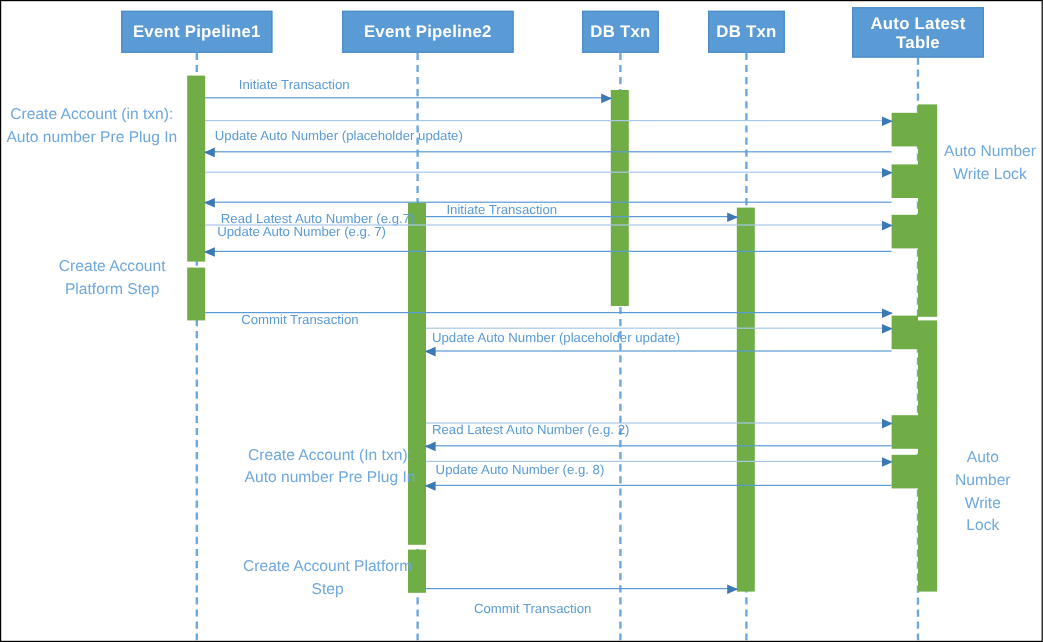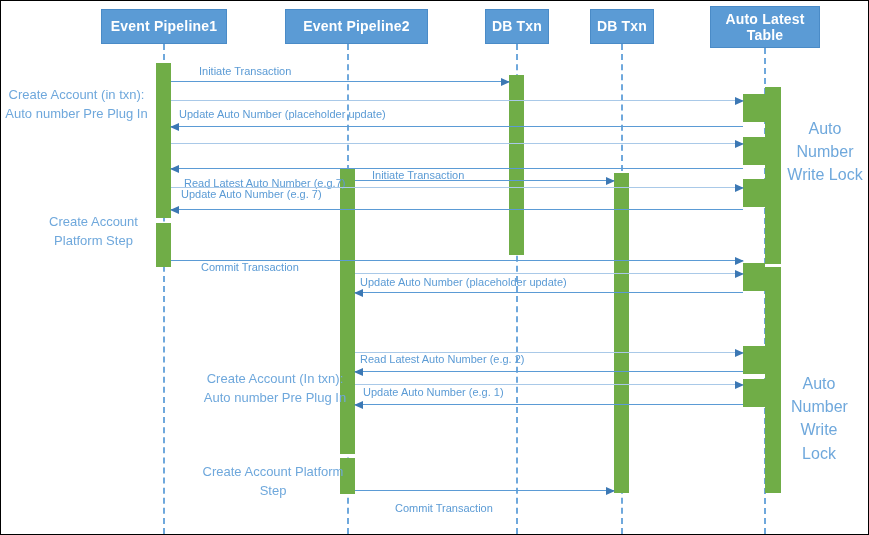--- a/index.html
+++ b/index.html
@@ -75,21 +75,21 @@
     line-height:1;
   }
   
   .note{
     position:absolute;
     color:#6FA8DC;
     font-size:13px;
     text-align:center;
     line-height:1.45;
   }
-  .note.small{ font-size:16px; }
+  .note.small{ font-size:13px; }
 </style>
 </head>
 <body>
 
 <div id="page">
 
   <div class="participant" style="left:100px;top:8px;width:126px;height:35px;font-size:14px;">
     <span>Event Pipeline1</span>
   </div>
   <div class="participant" style="left:284px;top:8px;width:143px;height:35px;font-size:14px;">
@@ -191,21 +191,21 @@
   </div>
   <div class="msglabel" style="left:359px;top:353px;">Read Latest Auto Number (e.g. 2)</div>
 
   <div class="msg pale" style="left:354px;top:383px;width:388px;">
     <span class="arrowhead right"></span>
   </div>
 
   <div class="msg" style="left:354px;top:403px;width:388px;">
     <span class="arrowhead left"></span>
   </div>
-  <div class="msglabel" style="left:362px;top:386px;">Update Auto Number (e.g. 1)</div>
+  <div class="msglabel" style="left:362px;top:386px;">Update Auto Number (e.g. 8)</div>
 
   <div class="msg" style="left:354px;top:489px;width:259px;">
     <span class="arrowhead right"></span>
   </div>
   <div class="msglabel" style="left:394px;top:502px;">Commit Transaction</div>
 
   <div class="note" style="left:4px;top:85px;width:143px;">Create Account (in txn): Auto number Pre Plug In</div>
 
   <div class="note" style="left:40px;top:212px;width:105px;">Create Account Platform Step</div>
 

